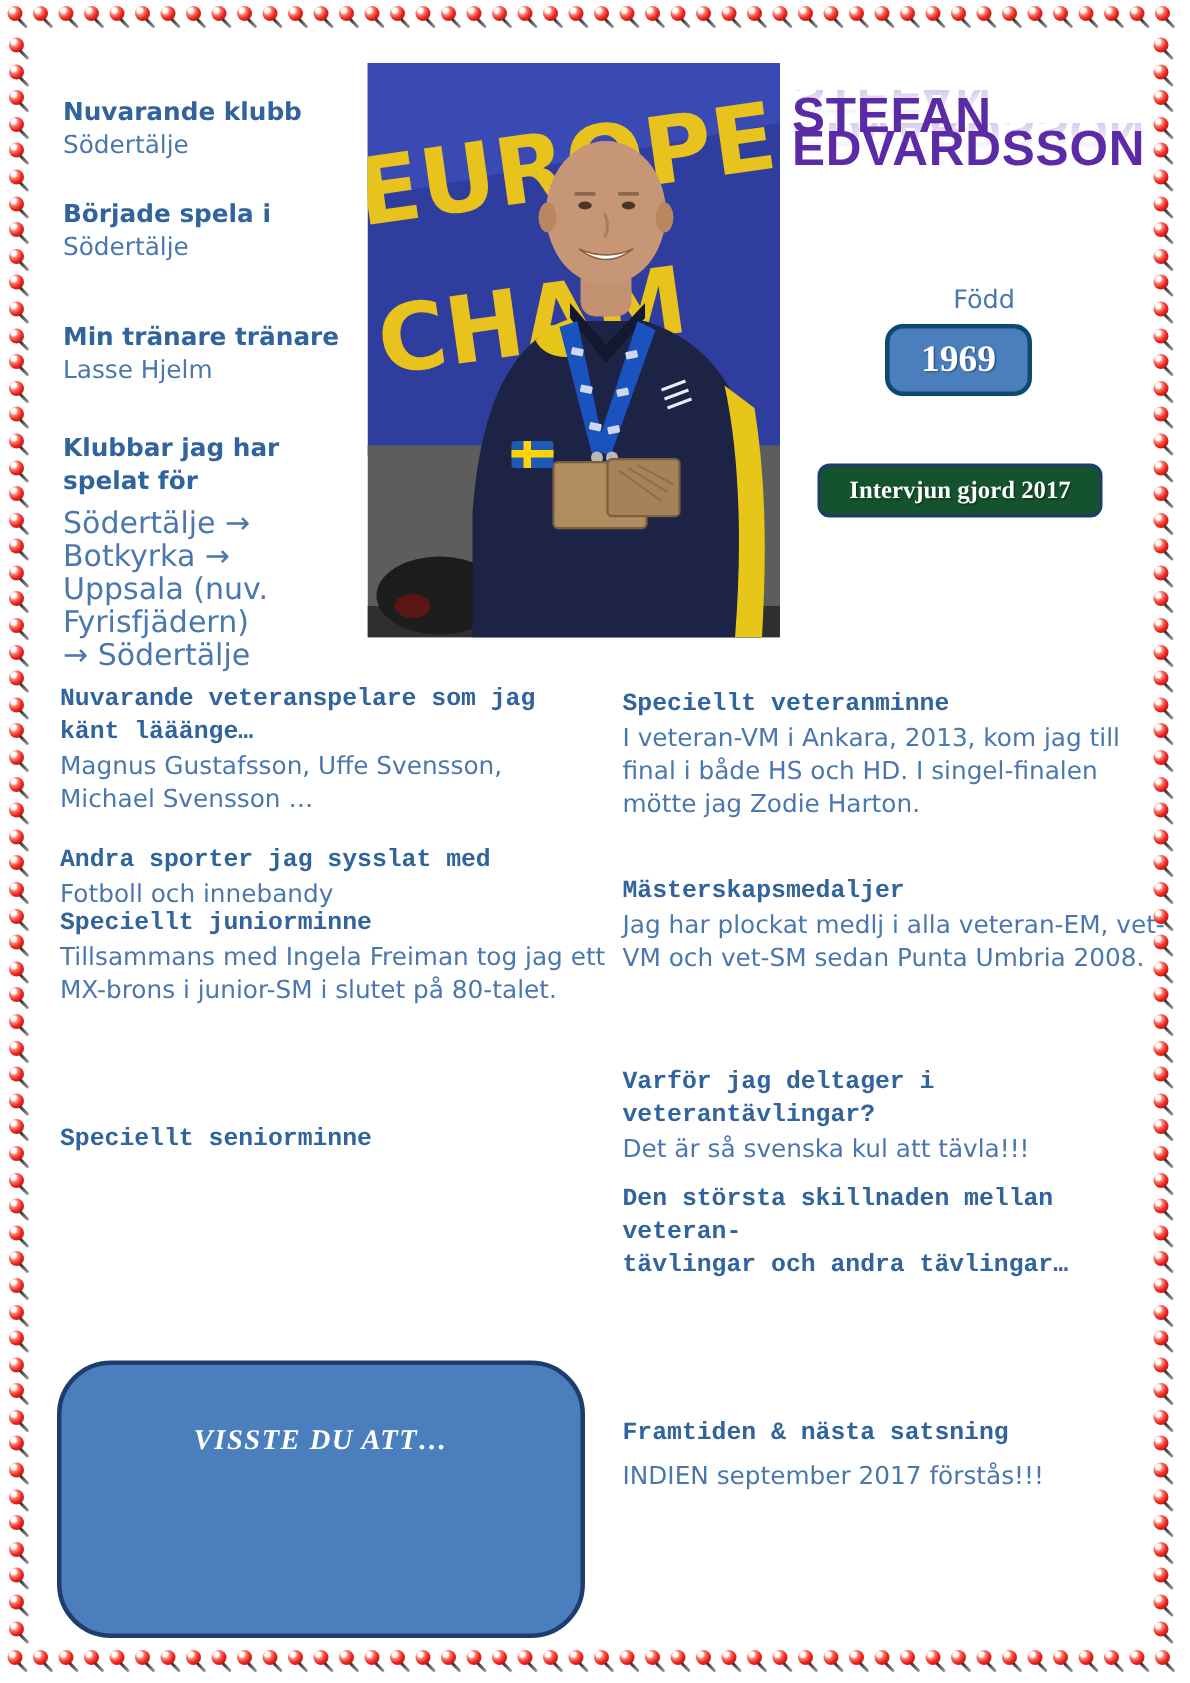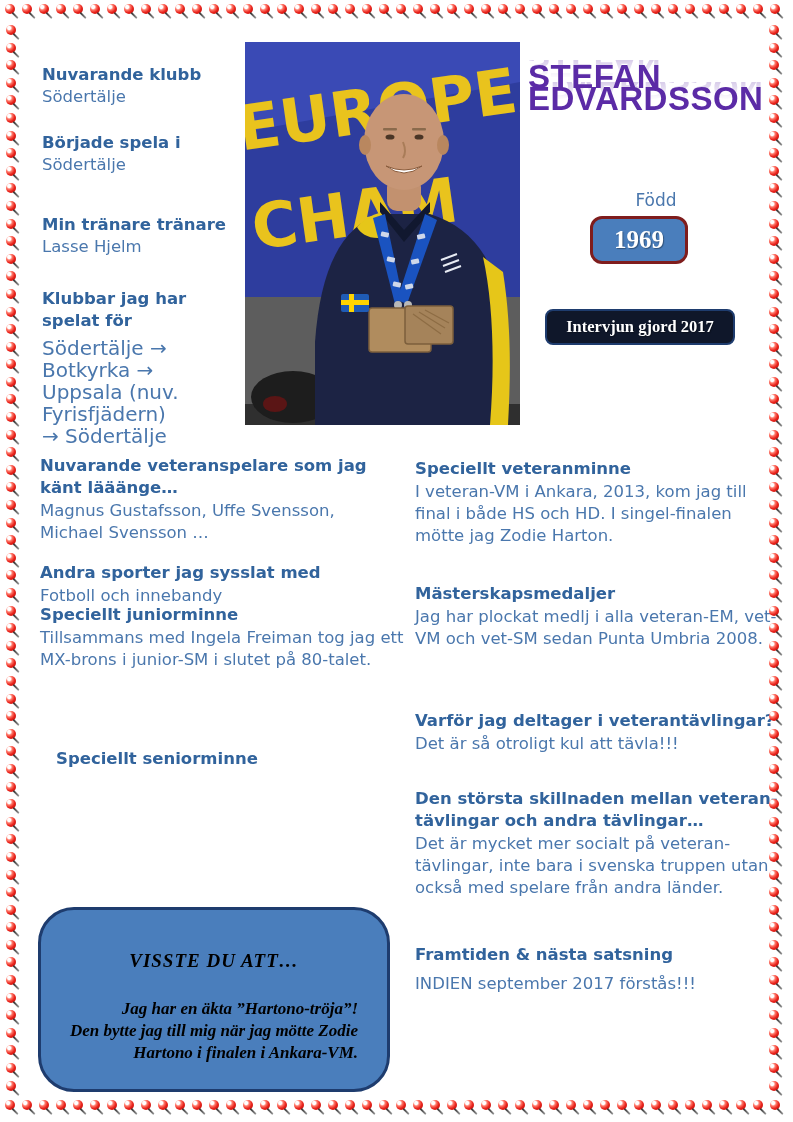--- a/index.html
+++ b/index.html
@@ -32,40 +32,40 @@
   .t-line{position:relative;z-index:2;font-family:"Liberation Sans",sans-serif;font-weight:bold;
           font-size:33px;line-height:38px;letter-spacing:.5px;}
   .t-reflect{position:relative;z-index:1;font-family:"Liberation Sans",sans-serif;font-weight:bold;
           font-size:33px;line-height:38px;letter-spacing:.5px;transform:scaleY(-1);opacity:.28;
           filter:blur(.4px);height:24px;overflow:hidden;margin-top:-36px;margin-bottom:-4px;
           -webkit-mask-image:linear-gradient(to top,rgba(0,0,0,.85),transparent 75%);
           mask-image:linear-gradient(to top,rgba(0,0,0,.85),transparent 75%);}
   .born-label{position:absolute;left:528px;top:190px;width:256px;text-align:center;
           color:#4a77ad;font-size:17px;}
   .year-box{position:absolute;left:590px;top:216px;width:92px;height:42px;background:#4a7ebc;
-          border:3px solid #7f1d1d;border-radius:12px;display:flex;align-items:center;justify-content:center;
+          border:3px solid #0c4a6e;border-radius:12px;display:flex;align-items:center;justify-content:center;
           font-family:"Liberation Serif",serif;font-weight:bold;font-size:25px;color:#ffffff;
           text-shadow:1px 1px 1px rgba(0,0,0,.35);}
-  .interview-box{position:absolute;left:545px;top:309px;width:186px;height:32px;background:#0f172a;
+  .interview-box{position:absolute;left:545px;top:309px;width:186px;height:32px;background:#14532d;
           border:2.5px solid #1e3c6e;border-radius:8px;display:flex;align-items:center;justify-content:center;
           font-family:"Liberation Serif",serif;font-weight:bold;font-size:16.5px;color:#ffffff;
           text-shadow:1px 1px 1px rgba(0,0,0,.3);}
 
   
   .qa{position:absolute;}
-  .qa .hdr{font-weight:bold;font-size:16.5px;line-height:22px;color:#31639c;white-space:pre-line;}
+  .qa .hdr{font-weight:bold;font-size:16.5px;line-height:22px;color:#31639c;white-space:pre-line;font-family:Liberation Mono, monospace;}
   .qa .bdy{font-size:16.5px;line-height:22px;color:#4a77ad;white-space:pre-line;margin-top:1px;}
   .qa-l{left:40px;width:375px;}
   .qa-r{left:415px;width:370px;}
 
   
   .fact-box{position:absolute;left:38px;top:907px;width:352px;height:185px;background:#4a7ebc;
           border:3px solid #1e3c6e;border-radius:36px;box-sizing:border-box;
-          display:flex;flex-direction:column;align-items:center;text-align:right;
-          font-family:"Liberation Serif",serif;font-style:italic;font-weight:bold;color:#000000;}
+          display:flex;flex-direction:column;align-items:center;text-align:center;
+          font-family:"Liberation Serif",serif;font-style:italic;font-weight:bold;color:#ffffff;}
   .fact-title{margin-top:40px;font-size:19px;letter-spacing:1px;}
   .fact-body{margin-top:26px;font-size:17px;line-height:22px;white-space:pre-line;}
 </style>
 </head>
 <body>
 
 <div class="page">
 
   <div class="pins pins-top">
       <span class="pin"></span>
@@ -398,51 +398,45 @@
   </div>
   <div class="qa qa-l" style="top:562px;">
     <div class="hdr">Andra sporter jag sysslat med</div>
     <div class="bdy">Fotboll och innebandy</div>
   </div>
   <div class="qa qa-l" style="top:604px;">
     <div class="hdr">Speciellt juniorminne</div>
     <div class="bdy">Tillsammans med Ingela Freiman tog jag ett
 MX-brons i junior-SM i slutet på 80-talet.</div>
   </div>
-  <div class="qa qa-l" style="top:748px;margin-left:16px;">
+  <div class="qa qa-l" style="top:748px;">
     <div class="hdr">Speciellt seniorminne</div>
   </div>
 
   <div class="qa qa-r" style="top:458px;">
     <div class="hdr">Speciellt veteranminne</div>
     <div class="bdy">I veteran-VM  i Ankara, 2013, kom jag till
 final i både HS och HD. I singel-finalen
 mötte jag Zodie Harton.</div>
   </div>
   <div class="qa qa-r" style="top:583px;">
     <div class="hdr">Mästerskapsmedaljer</div>
     <div class="bdy">Jag har plockat medlj  i alla veteran-EM, vet-
 VM och vet-SM sedan Punta Umbria 2008.</div>
   </div>
   <div class="qa qa-r" style="top:710px;">
     <div class="hdr">Varför jag deltager i veterantävlingar?</div>
-    <div class="bdy">Det är så otroligt kul att tävla!!!</div>
+    <div class="bdy">Det är så svenska kul att tävla!!!</div>
   </div>
   <div class="qa qa-r" style="top:788px;">
     <div class="hdr">Den största skillnaden  mellan veteran-
 tävlingar och andra tävlingar…</div>
-    <div class="bdy">Det är mycket mer socialt på veteran-
-tävlingar, inte bara i svenska truppen utan
-också med spelare från andra länder.</div>
   </div>
   <div class="qa qa-r" style="top:944px;">
     <div class="hdr">Framtiden &amp; nästa satsning</div>
     <div class="bdy" style="margin-top:7px;">INDIEN september  2017 förstås!!!</div>
   </div>
 
   <div class="fact-box">
     <div class="fact-title">VISSTE DU ATT…</div>
-    <div class="fact-body">Jag har en äkta ”Hartono-tröja”!
-Den bytte jag till  mig när jag mötte Zodie
-Hartono i finalen i Ankara-VM.</div>
   </div>
 
 </div>
 
 </body></html>

